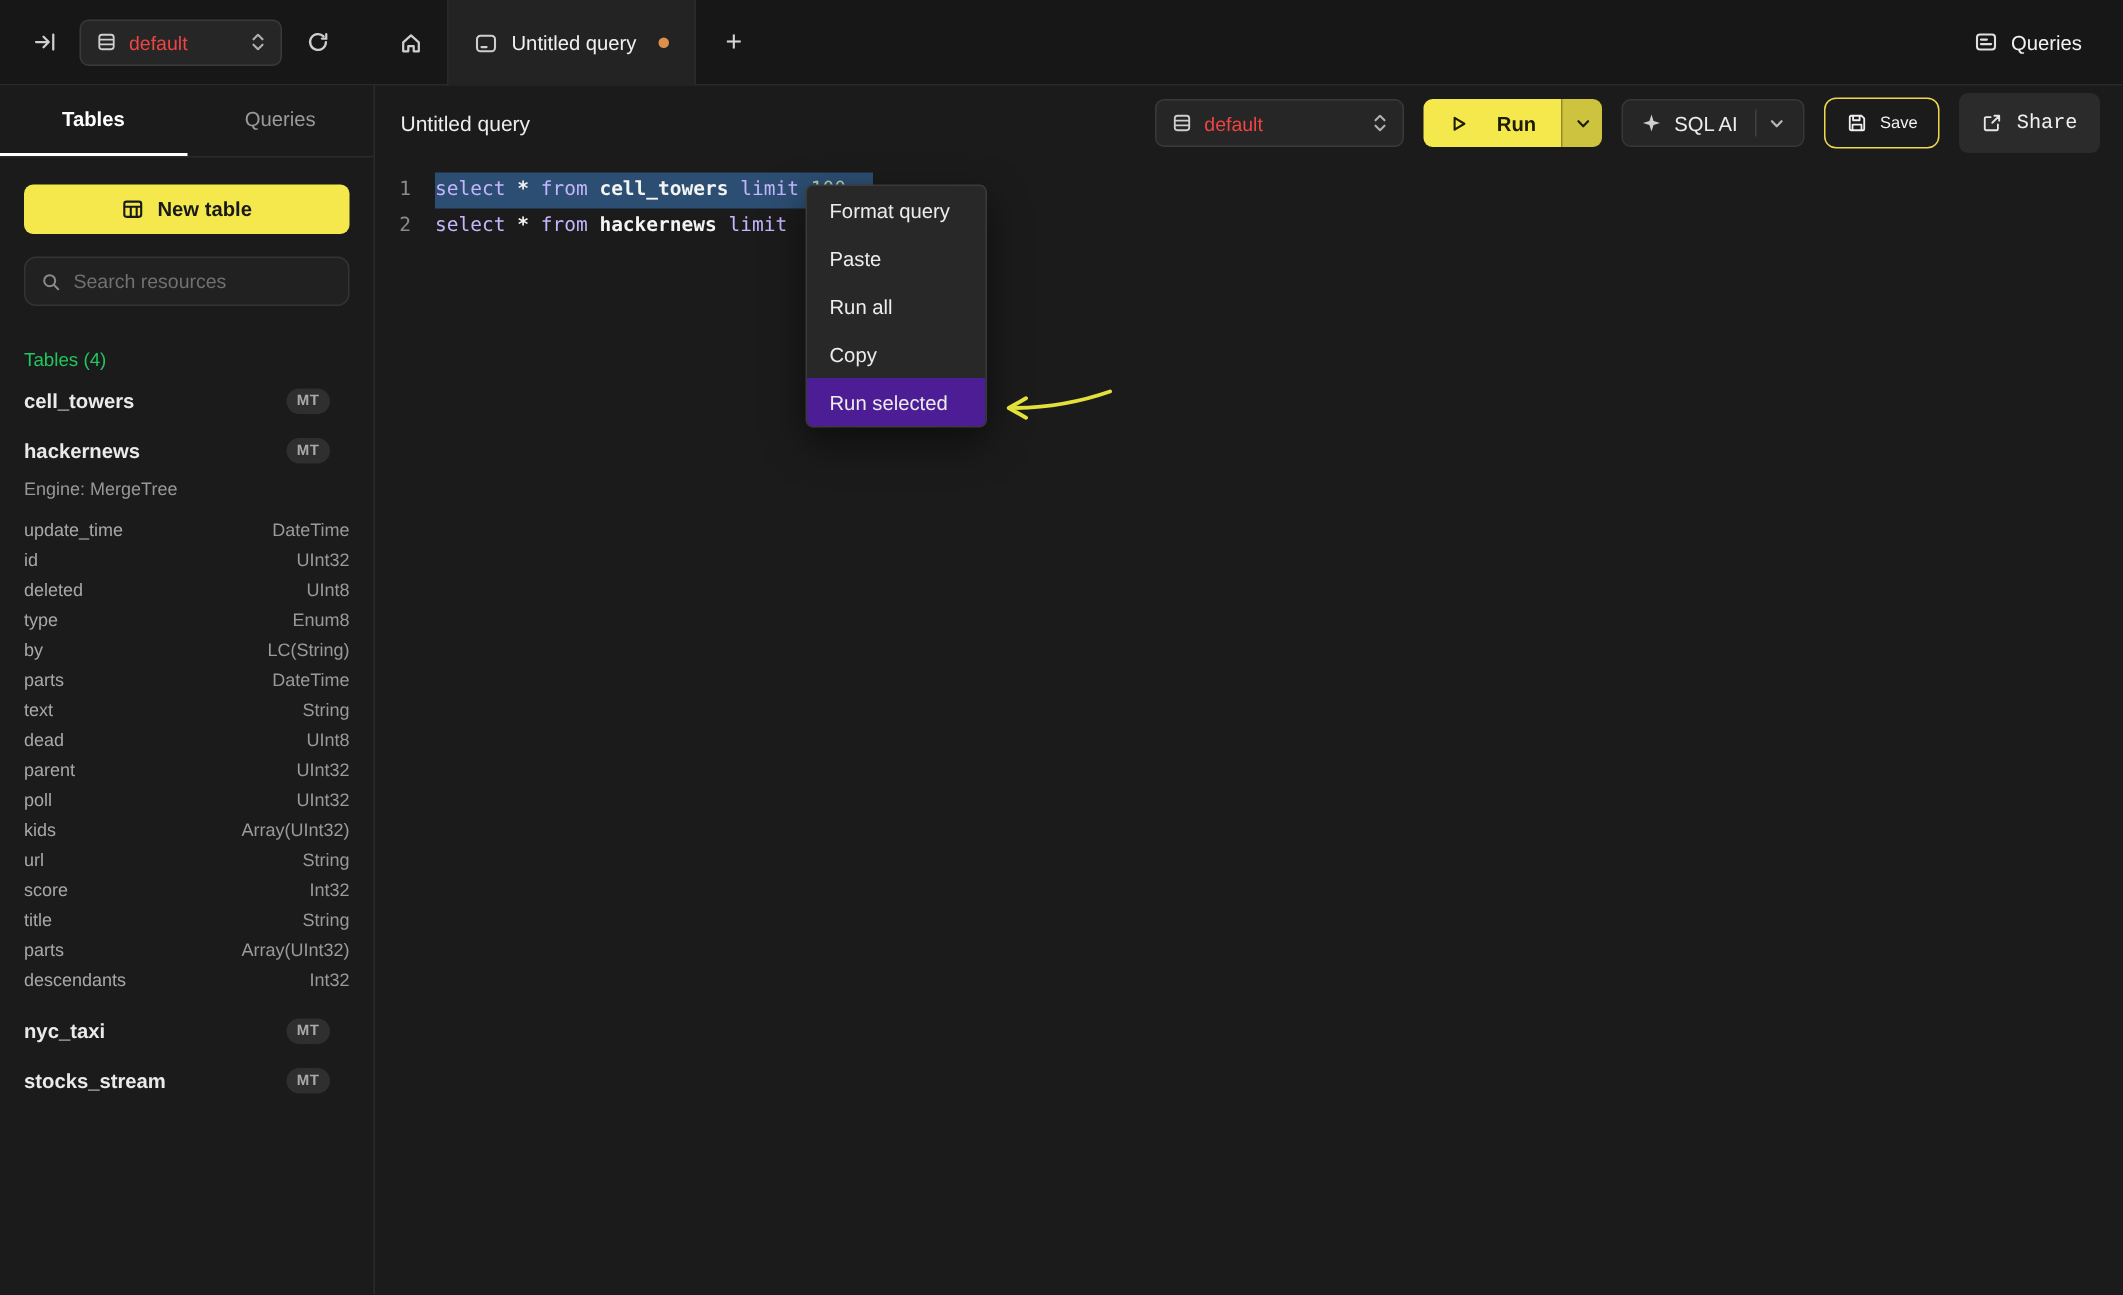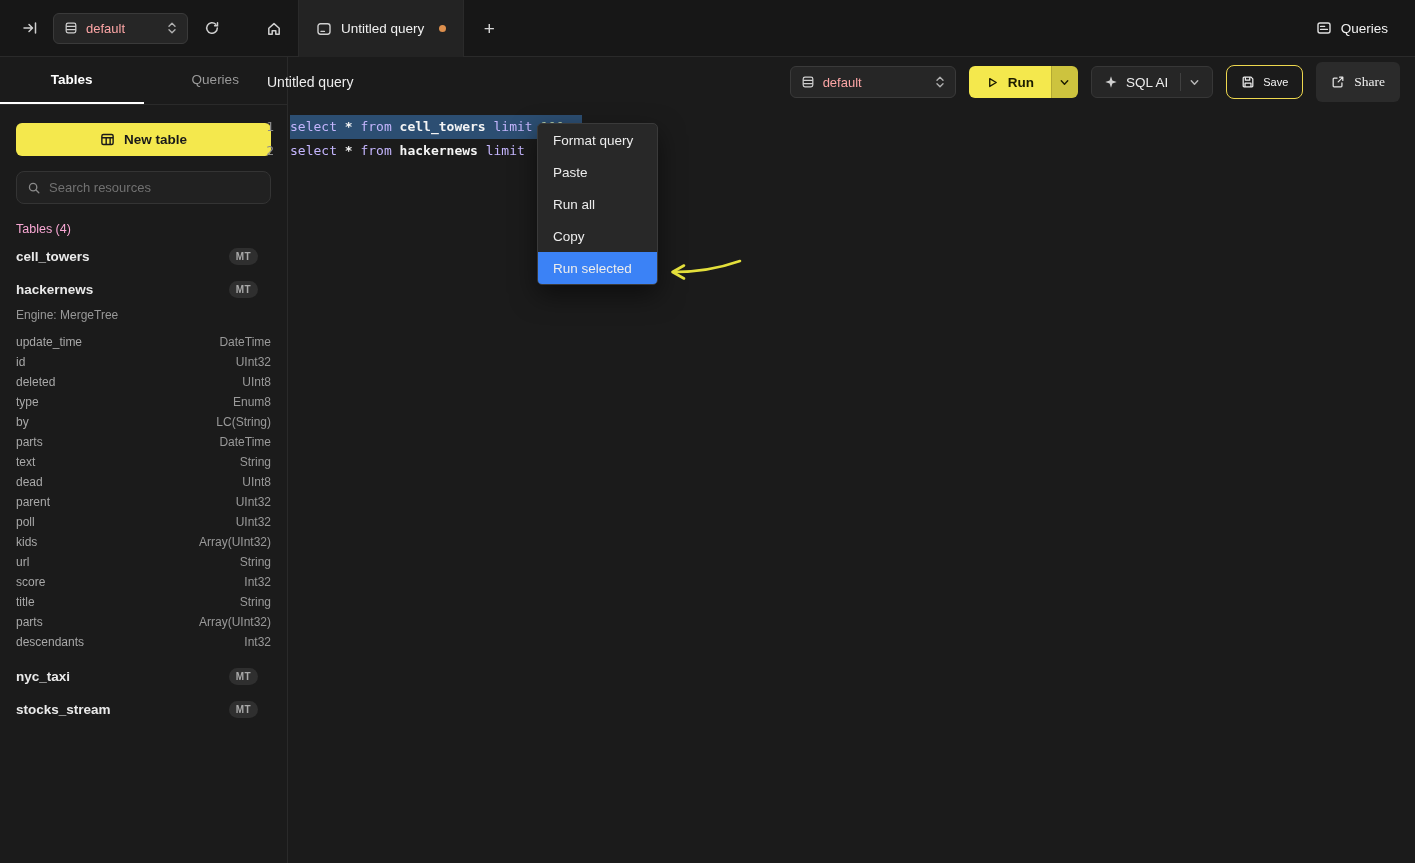--- a/index.html
+++ b/index.html
@@ -10,105 +10,105 @@
     font-family:"Liberation Sans",sans-serif;
     --accent-yellow:#f4e84d;--selection-blue:#2c4e72;--tab-dirty-dot:#dd8f4d;--arrow-yellow:#e3df3b;
   }
   svg{display:block}
 
   
   .topbar{position:absolute;top:0;left:0;width:100%;height:57px;background:#171717;
     border-bottom:1px solid #2a2a2a;display:flex;align-items:center;padding-left:22px}
   .icon-plain{color:#cfcfcf;display:flex;align-items:center;justify-content:center;cursor:pointer}
   .db-select{height:31px;background:#262626;border:1px solid #3a3a3a;border-radius:6px;
-    display:flex;align-items:center;padding:0 10px;font-size:13px;color:#fca5a5;cursor:pointer}
+    display:flex;align-items:center;padding:0 10px;font-size:13px;color:#ef4444;cursor:pointer}
   .db-select .lbl{margin:0 8px}
   .topbar .db-select{width:135px;margin-left:15px;justify-content:space-between}
   .refresh{margin-left:16px}
   .tabstrip{position:absolute;left:250px;top:0;height:57px;display:flex;align-items:stretch}
   .tab-home{width:48px;display:flex;align-items:center;justify-content:center;cursor:pointer}
   .tab-active{display:flex;align-items:center;gap:9px;padding:0 17px;background:#232323;
     border-left:1px solid #2a2a2a;border-right:1px solid #2a2a2a;font-size:13.5px;color:#f0f0f0;cursor:pointer}
   .dirty-dot{width:7px;height:7px;border-radius:50%;background:var(--tab-dirty-dot);margin-left:6px}
   .tab-plus{width:50px;display:flex;align-items:center;justify-content:center;
     font-size:19px;color:#d6d6d6;cursor:pointer}
   .queries-btn{margin-left:auto;margin-right:27px;display:flex;align-items:center;gap:9px;
     font-size:13.5px;color:#f2f2f2;cursor:pointer}
 
   
-  .sidebar{position:absolute;top:57px;left:0;width:288px;height:806px;background:#1b1b1b;
+  .sidebar{position:absolute;top:57px;left:0;width:250px;height:806px;background:#1b1b1b;
     border-right:1px solid #2a2a2a}
   .side-tabs{height:48px;display:flex;border-bottom:1px solid #2a2a2a}
   .side-tab{flex:1;display:flex;align-items:center;justify-content:center;font-size:13.5px;
     color:#9a9a9a;cursor:pointer;border-bottom:2px solid transparent}
   .side-tab.active{color:#ffffff;font-weight:700;border-bottom-color:#ffffff}
   .side-content{padding:18px 16px 0}
   .new-table{width:100%;height:33px;background:var(--accent-yellow);border:none;border-radius:6px;
     display:flex;align-items:center;justify-content:center;gap:9px;color:#191919;
     font-size:13.5px;font-weight:700;font-family:inherit;cursor:pointer}
   .search-box{margin-top:15px;height:33px;background:#212121;border:1px solid #343434;border-radius:8px;
     display:flex;align-items:center;gap:8px;padding:0 10px}
   .search-box input{flex:1;background:transparent;border:none;outline:none;color:#d8d8d8;
     font-size:13px;font-family:inherit}
   .search-box input::placeholder{color:#717171}
-  .section-label{margin-top:18px;font-size:12.5px;color:#f9a8d4}
+  .section-label{margin-top:29px;font-size:12.5px;color:#22c55e}
   .tables-list{margin-top:4px}
   .table-row{height:33px;display:flex;align-items:center;justify-content:space-between;
     padding-right:13px;cursor:pointer}
   .tname{font-size:13.5px;font-weight:600;color:#eaeaea}
   .mt-badge{background:#2f2f2f;color:#a9a9a9;font-size:10px;font-weight:600;letter-spacing:.4px;
     padding:3px 7px;border-radius:9px}
   .engine-line{font-size:12px;color:#989898;margin:2px 0 10px}
   .cols{margin-bottom:8px}
   .col-row{height:20px;display:flex;align-items:center;justify-content:space-between;
     font-family:Liberation Sans, sans-serif;font-size:12px;cursor:pointer}
   .col-name{color:#a8a8a8}
   .col-type{color:#9a9a9a}
 
   
   .main{position:absolute;top:57px;left:250px;width:1165px;height:806px}
   .main-header{height:50px;display:flex;align-items:center;padding:0 15px 0 17px}
   .main-title{font-size:14px;color:#ededed}
   .toolbar{margin-left:auto;display:flex;align-items:center;gap:13px}
   .toolbar .db-select{width:166px;justify-content:space-between;height:32px}
   .run-group{display:flex;height:32px;cursor:pointer}
-  .run-main{background:var(--accent-yellow);color:#1c1c00;display:flex;align-items:center;gap:9px;
+  .run-main{background:var(--accent-yellow);color:#1c1c00;display:flex;align-items:center;gap:19px;
     padding:0 17px;border-radius:6px 0 0 6px;font-size:13.5px;font-weight:700}
   .run-chevron{width:27px;background:#cdc33e;border-left:1px solid #b3a933;border-radius:0 6px 6px 0;
     display:flex;align-items:center;justify-content:center;color:#1c1c00}
   .pill-btn{height:32px;background:#262626;border:1px solid #373737;border-radius:6px;
     display:flex;align-items:center;gap:8px;padding:0 12px;font-size:13.5px;color:#ededed;cursor:pointer}
   .sqlai-divider{width:1px;height:18px;background:#404040;margin-left:4px}
   .save-btn{height:34px;background:transparent;border:1.5px solid #eed84e;border-radius:8px;
     display:flex;align-items:center;gap:8px;padding:0 14px;font-size:11px;color:#f3f3f3;
     font-family:inherit;cursor:pointer}
   .share-btn{height:40px;background:#2b2b2b;border:none;border-radius:6px;
     display:flex;align-items:center;gap:9px;padding:0 15px;font-size:13.5px;color:#f0f0f0;
-    font-family:Liberation Serif, serif;cursor:pointer}
+    font-family:Liberation Mono, monospace;cursor:pointer}
 
   
   .editor{padding-top:8px;position:relative}
   .code-line{display:flex;height:24px;line-height:24px;
     font-family:"DejaVu Sans Mono",monospace;font-size:13px}
   .gutter{width:24px;text-align:right;color:#8b8b8b;flex:none}
   .code{margin-left:16px;white-space:pre}
   .code.selected{background:var(--selection-blue);padding-right:18px}
   .tk-keyword{color:#c4b5fd}
   .tk-identifier{color:#f4f4f4;font-weight:bold}
   .tk-operator{color:#f4f4f4;font-weight:bold}
   .tk-number{color:#b5cea8}
   .tk-plain{color:#d8d8d8}
 
   
   .context-menu{position:absolute;left:287px;top:66px;width:121px;background:#282828;
     border:1px solid #3a3a3a;border-radius:5px;overflow:hidden;z-index:5;
     box-shadow:0 10px 26px rgba(0,0,0,.5)}
   .menu-item{height:32px;display:flex;align-items:center;padding:0 15px;font-size:13.5px;
     color:#ececec;white-space:nowrap;cursor:pointer}
-  .menu-item.highlighted{background:#3b82f6}
+  .menu-item.highlighted{background:#4c1d95}
 
   
   .annot-arrow{position:absolute;left:410px;top:198px;z-index:6;pointer-events:none}
   .arrow-stroke{stroke:var(--arrow-yellow)}
 </style>
 </head>
 <body style="--accent-yellow: #f4e84d; --selection-blue: #2c4e72; --tab-dirty-dot: #dd8f4d; --arrow-yellow: #e3df3b;">
 
 <div class="topbar">
   <span class="icon-plain">

